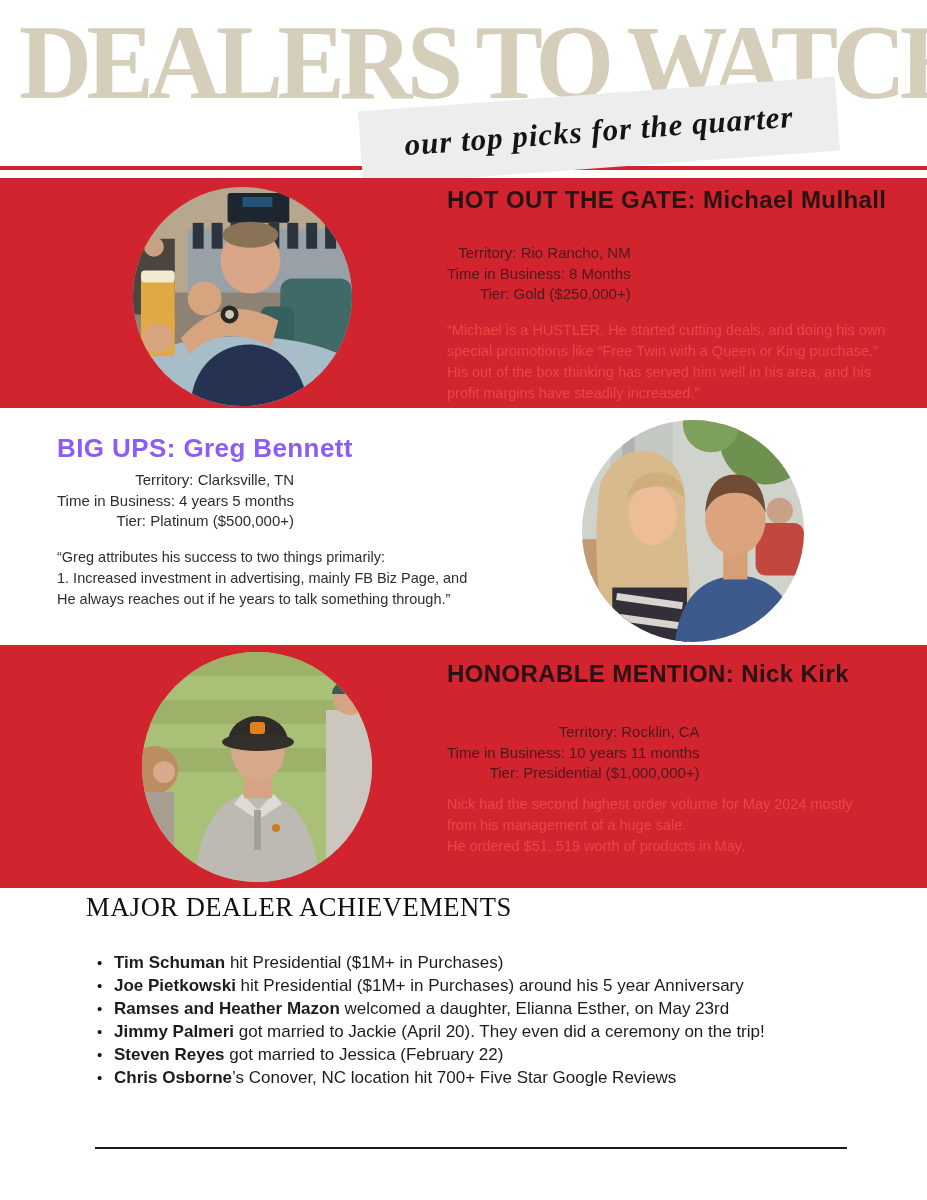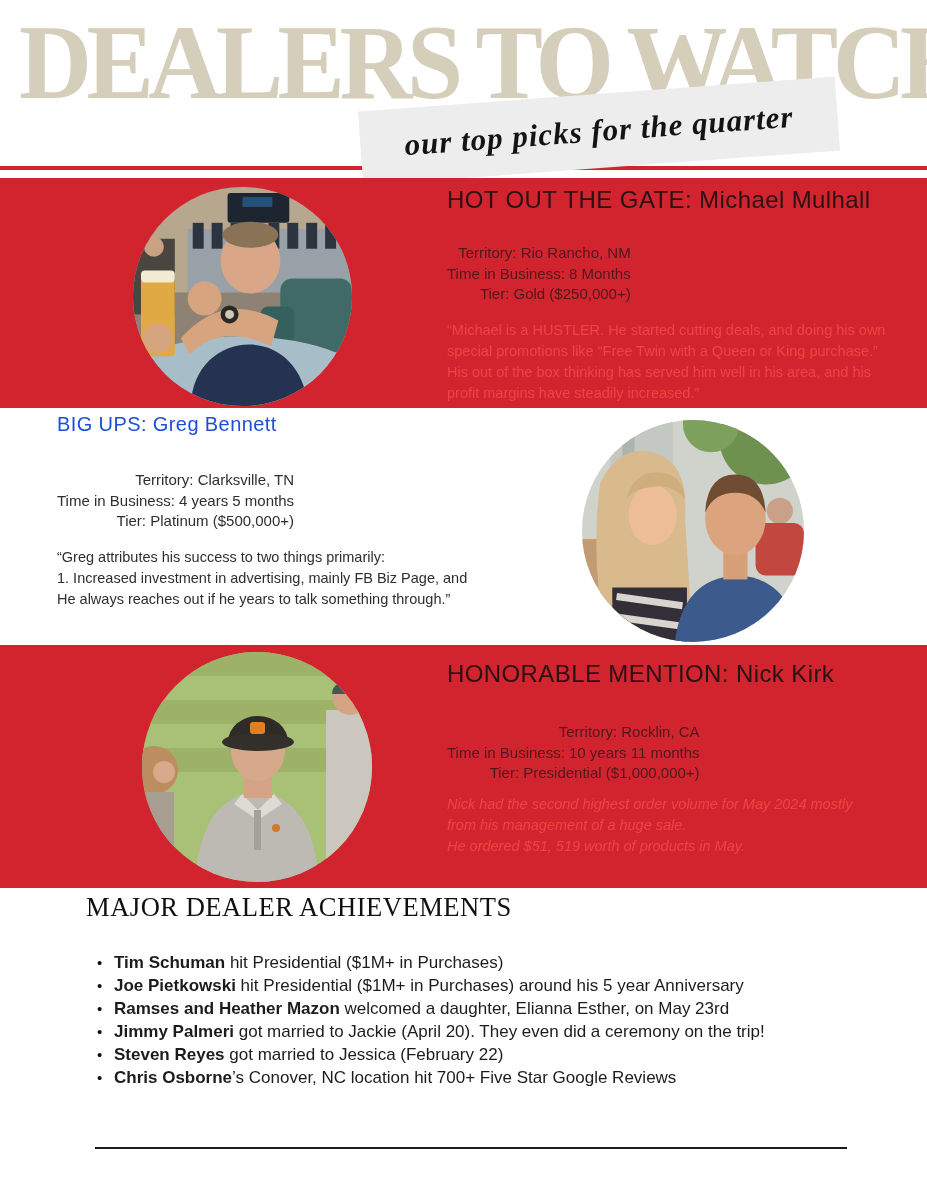--- a/index.html
+++ b/index.html
@@ -32,39 +32,39 @@
   .band-1{top:178px;height:230px;}
   .band-3{top:645px;height:243px;}
   
   .photo{position:absolute;border-radius:50%;overflow:hidden;z-index:4;}
   .photo svg{display:block;width:100%;height:100%;}
   .photo-1{left:133px;top:187px;width:219px;height:219px;}
   .photo-2{left:582px;top:420px;width:222px;height:222px;}
   .photo-3{left:142px;top:652px;width:230px;height:230px;}
   
   .sec-head{
-    position:absolute;z-index:5;font-weight:normal;letter-spacing:0.4px;white-space:nowrap;
+    position:absolute;z-index:5;font-weight:bold;letter-spacing:0.4px;white-space:nowrap;
   }
   .sec-head.on-red{color:#2a1113;font-size:24px;}
-  .sec-head.on-white{color:#1d4ed8;font-size:20px;}
+  .sec-head.on-white{color:#8b5cf6;font-size:26px;margin-top:20px;}
   .h-1{left:447px;top:186px;}
   .h-2{left:57px;top:413px;}
   .h-3{left:447px;top:660px;}
   .meta{position:absolute;z-index:5;font-size:15px;line-height:20.5px;white-space:nowrap;text-align:right;}
   .meta.on-red{color:#4e181c;}
   .meta.on-white{color:#2e2e2e;}
   .m-1{left:447px;top:243px;}
   .m-2{left:57px;top:470px;}
   .m-3{left:447px;top:722px;}
   .quote{position:absolute;z-index:5;font-size:14.5px;line-height:21px;}
   .quote.on-red{color:#ef4444;}
   .quote.on-white{color:#2e2e2e;}
   .q-1{left:447px;top:320px;width:452px;}
   .q-2{left:57px;top:547px;white-space:nowrap;}
-  .q-3{left:447px;top:794px;white-space:nowrap;font-style:italic;}
+  .q-3{left:447px;top:794px;white-space:nowrap;}
   
   .ach-title{
     position:absolute;left:86px;top:891px;z-index:5;
     font-family:"Liberation Serif",serif;font-size:28px;font-weight:normal;
     color:#101010;letter-spacing:0.5px;transform:scaleX(0.95);transform-origin:left;
     white-space:nowrap;
   }
   .ach-list{
     position:absolute;left:97px;top:955px;z-index:5;margin:0;padding:0;list-style:none;
     font-size:17px;color:#1c1c1c;

